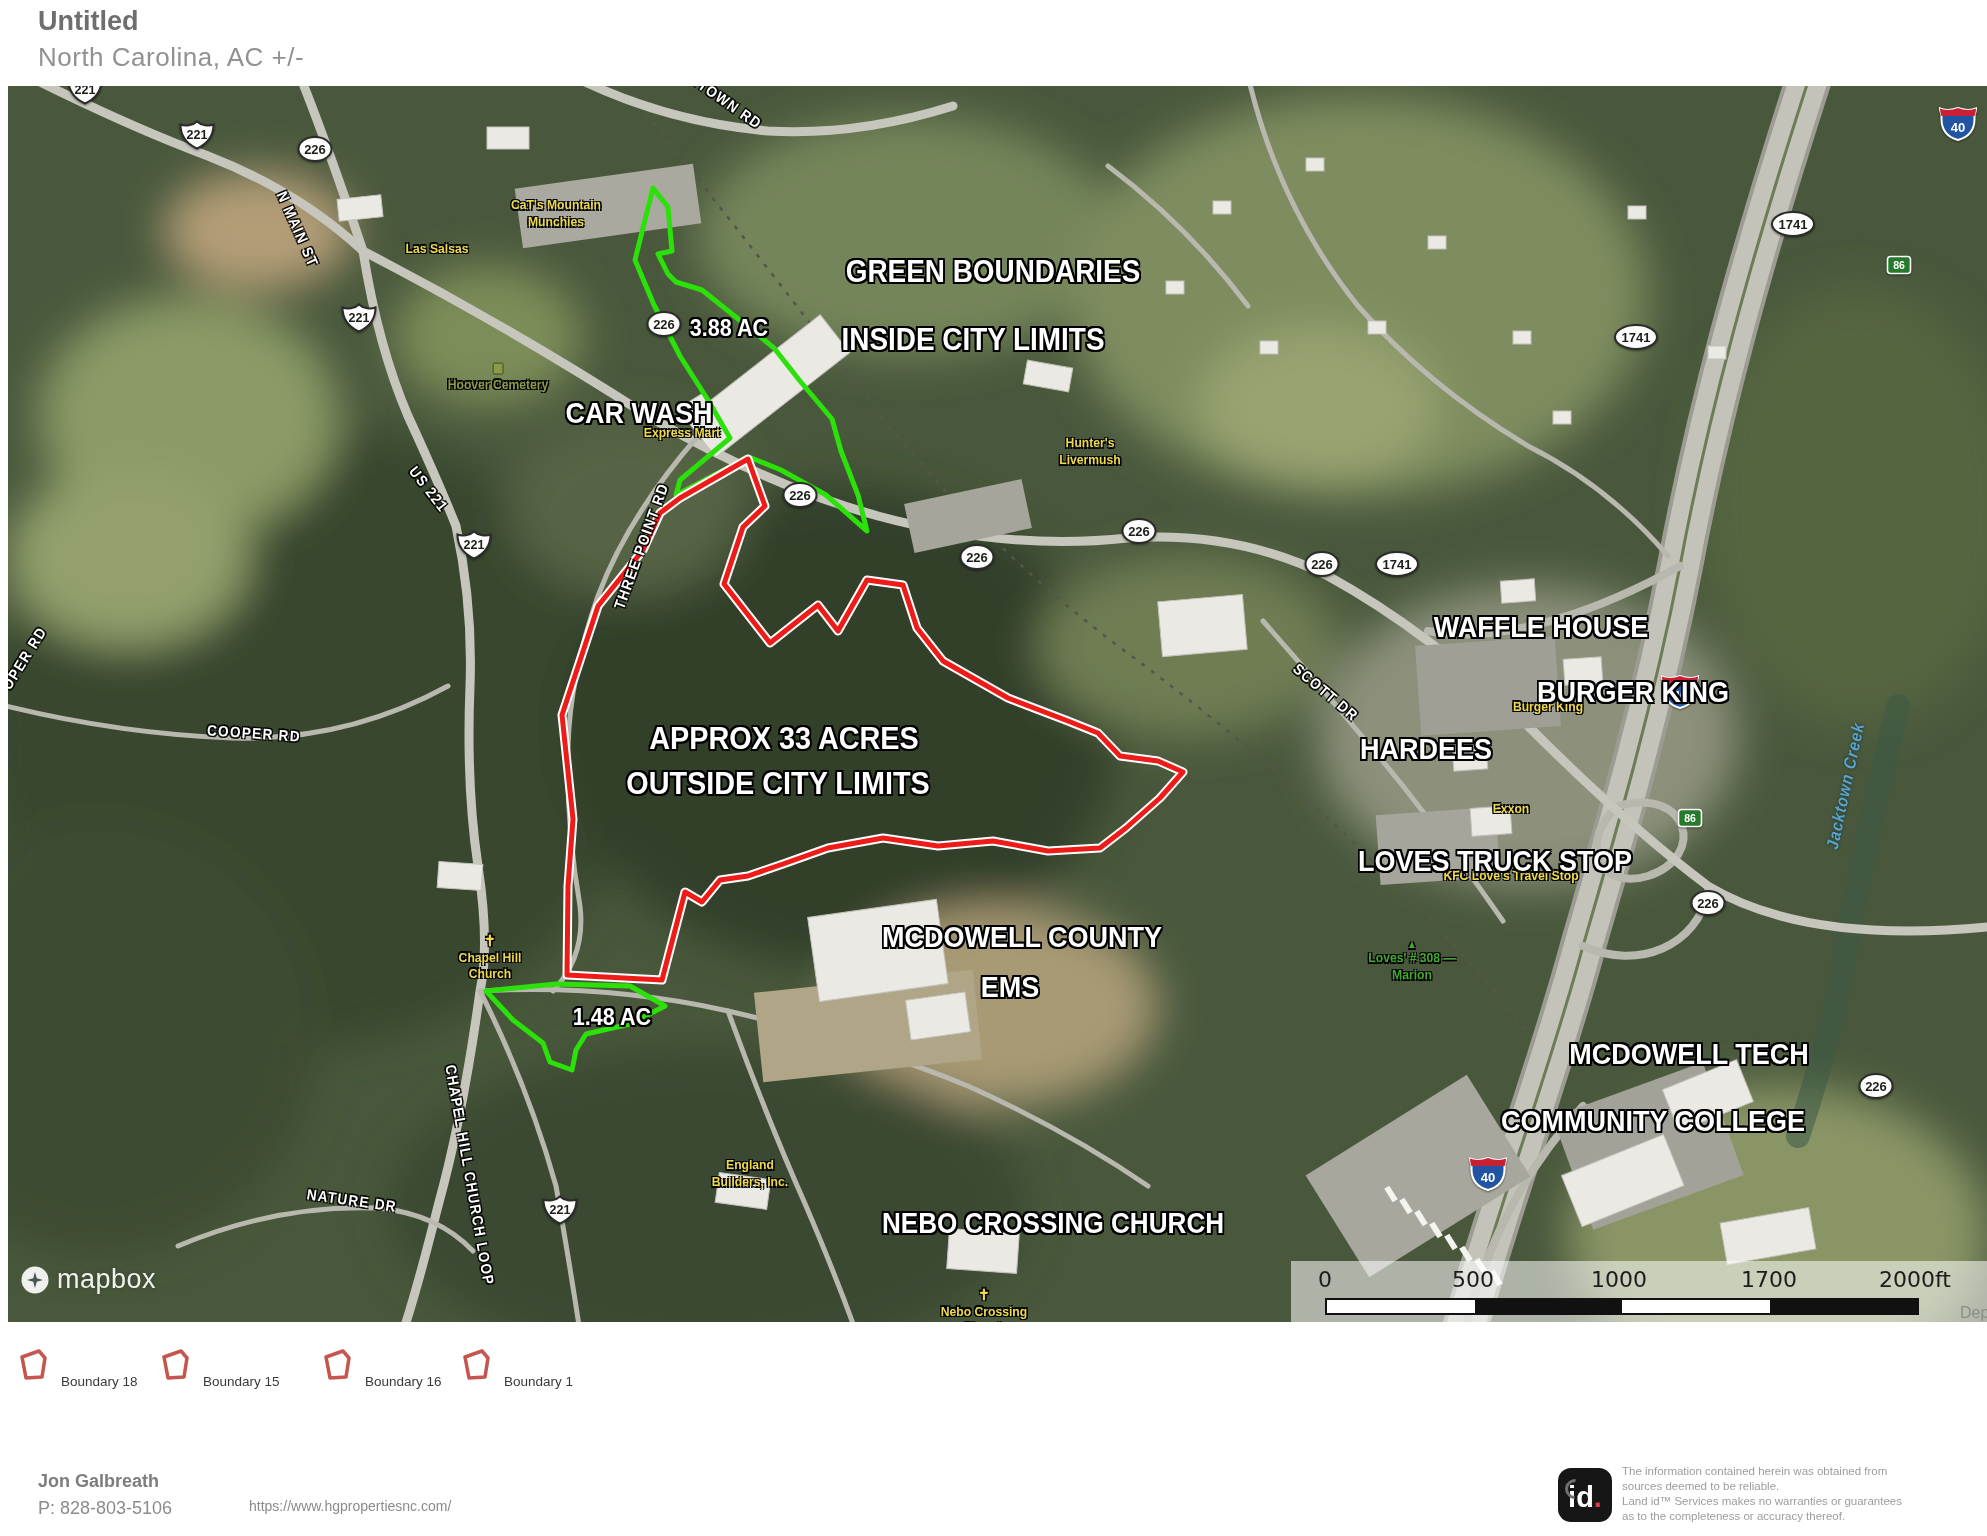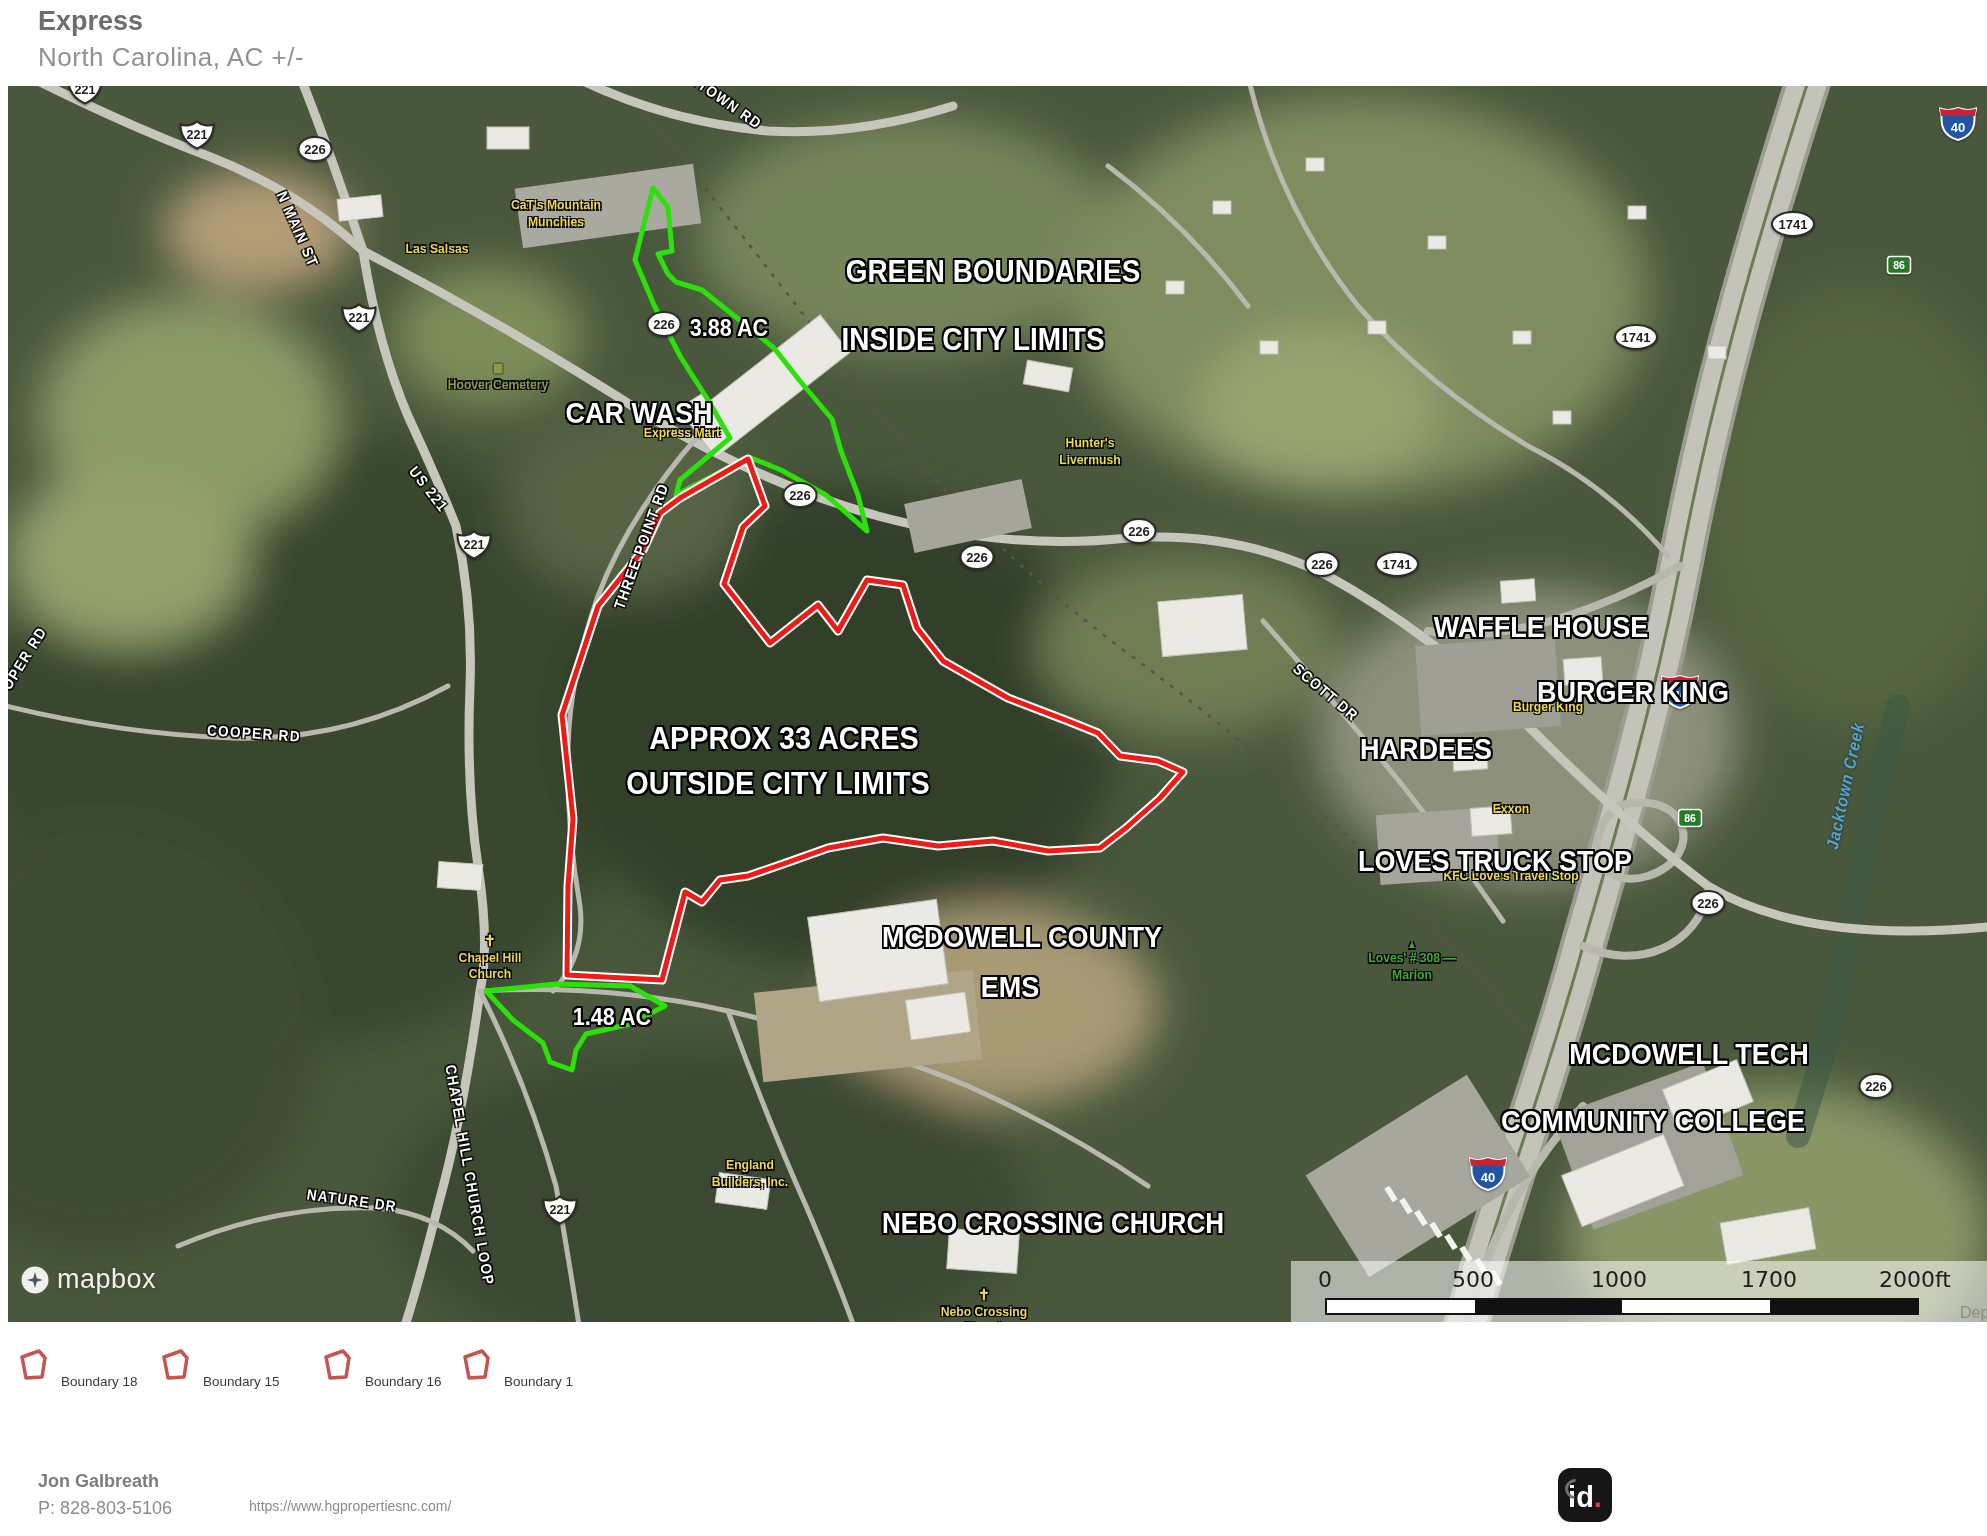--- a/index.html
+++ b/index.html
@@ -59,21 +59,21 @@
        border-radius:50%;border-right-color:transparent;border-bottom-color:transparent;transform:rotate(-42deg);}
   .lid .dot{color:#e03a4e;}
   .ft-disc{position:absolute;left:1622px;top:1464px;width:362px;font-size:11.5px;line-height:15px;color:#9d9d9d;}
   .ft-disc span{display:block;}
 </style>
 </head>
 <body>
 
 <div class="page">
 
-  <div class="hdr-title">Express</div>
+  <div class="hdr-title">Untitled</div>
   <div class="hdr-sub">North Carolina,  AC +/-</div>
 
   <div id="map">
 
     <svg class="base" width="1979" height="1236" viewBox="0 0 1979 1236">
       <defs>
           <filter id="soft" x="-40%" y="-40%" width="180%" height="180%">
             <feGaussianBlur stdDeviation="22"></feGaussianBlur>
           </filter>
         </defs>
@@ -368,13 +368,19 @@
           <polygon points="4,8 21,2 27,9 24,28 8,29" fill="none" stroke="#c4564f" stroke-width="3.5" stroke-linejoin="round"></polygon>
         </svg>
       <span class="lbl">Boundary 1</span>
     </div>
   </div>
 
   <div class="ft-name">Jon  Galbreath</div>
   <div class="ft-phone">P: 828-803-5106</div>
   <div class="ft-url">https://www.hgpropertiesnc.com/</div>
   <div class="lid"><span>id</span><span class="dot">.</span></div>
+  <div class="ft-disc">
+    <span>The information contained herein was obtained from</span>
+    <span>sources deemed to be reliable.</span>
+    <span>  Land id™ Services makes no warranties or guarantees</span>
+    <span>as to the completeness or accuracy thereof.</span>
+  </div>
 </div>
 
 </body></html>

